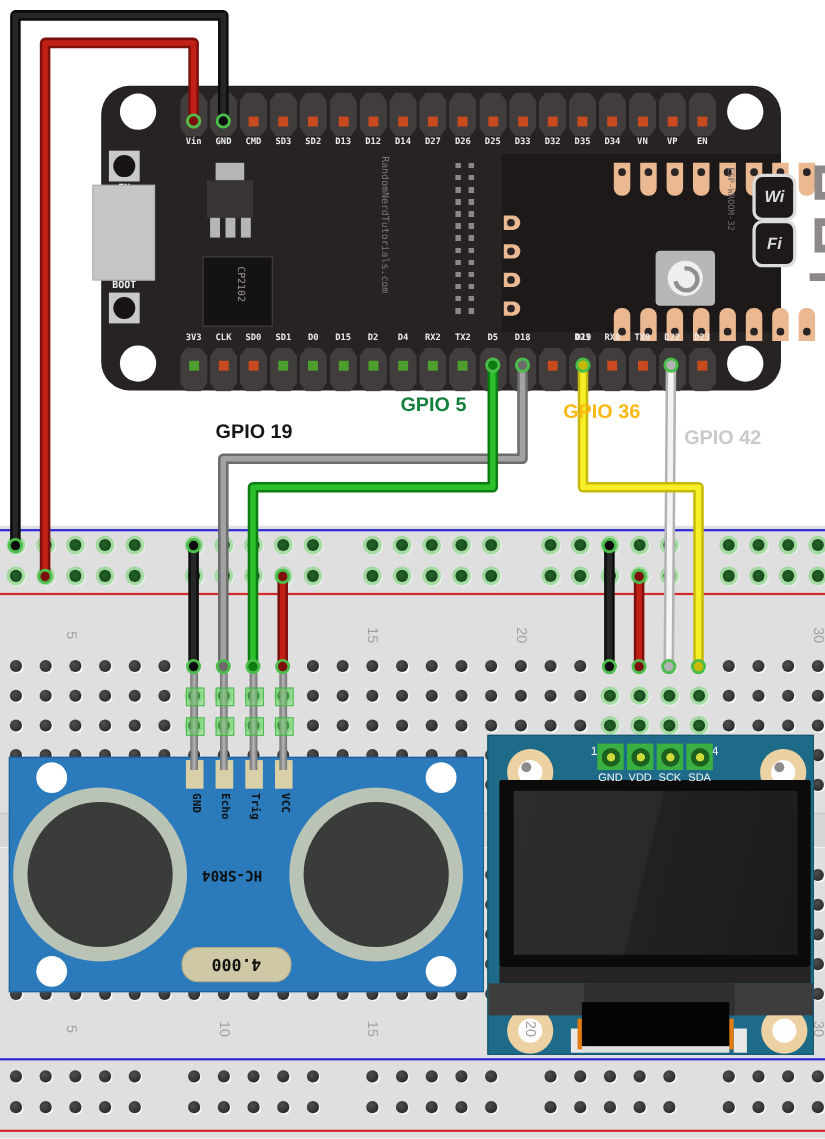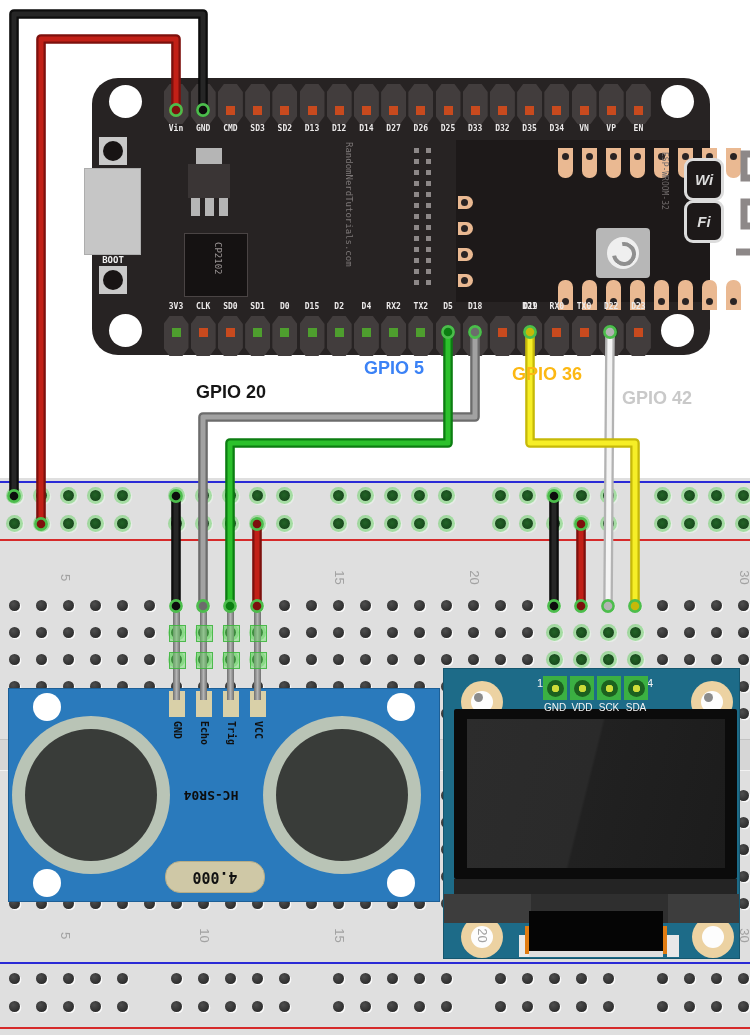--- a/index.html
+++ b/index.html
@@ -705,22 +705,22 @@
       <div class="pad" style="left:487.5px;top:249.5px;background:#c84a1e;"></div>
       <div class="pinlbl" style="left:477px;top:224px;">TX0</div>
       <div class="pinblk" style="left:506.70000000000005px;top:238px;"></div>
       <div class="pad circ" style="left:512.2px;top:247px;background:#1e4d1e;"></div>
       <div class="pinlbl" style="left:504.20000000000005px;top:224px;">D22</div>
       <div class="pinblk" style="left:533.9px;top:238px;"></div>
       <div class="pad" style="left:541.9px;top:249.5px;background:#c84a1e;"></div>
       <div class="pinlbl" style="left:531.4px;top:224px;">D23</div>
     </div>
 
-  <div class="gpiolabel" style="left: 196px; top: 382px; color: rgb(22, 22, 22);">GPIO 20</div>
-  <div class="gpiolabel" style="left: 364px; top: 358px; color: #3b82f6;">GPIO 5</div>
+  <div class="gpiolabel" style="left: 196px; top: 382px; color: rgb(22, 22, 22);">GPIO 19</div>
+  <div class="gpiolabel" style="left: 364px; top: 358px; color: #15803d;">GPIO 5</div>
   <div class="gpiolabel" style="left: 512px; top: 364px; color: rgb(252, 184, 19);">GPIO 36</div>
   <div class="gpiolabel" style="left: 622px; top: 388px; color: rgb(201, 201, 201);">GPIO 42</div>
 
   <svg id="wires" viewBox="0 0 750 1035">
       <path d="M 475 332 L 475 417 L 203 417 L 203 606" fill="none" stroke="#6c6c6c" stroke-width="9.6" stroke-linecap="round" stroke-linejoin="round"></path>
       <path d="M 475 332 L 475 417 L 203 417 L 203 606" fill="none" stroke="#a2a2a2" stroke-width="5" stroke-linecap="round" stroke-linejoin="round"></path>
       <circle cx="475" cy="332" r="5.6" fill="#6c6c6c" stroke="#4cbd4c" stroke-width="2.6"></circle>
       <circle cx="203" cy="606" r="5.6" fill="#6c6c6c" stroke="#4cbd4c" stroke-width="2.6"></circle>
       <path d="M 448 332 L 448 443 L 230 443 L 230 606" fill="none" stroke="#0c7d12" stroke-width="9.6" stroke-linecap="round" stroke-linejoin="round"></path>
       <path d="M 448 332 L 448 443 L 230 443 L 230 606" fill="none" stroke="#2cc12c" stroke-width="5" stroke-linecap="round" stroke-linejoin="round"></path>

